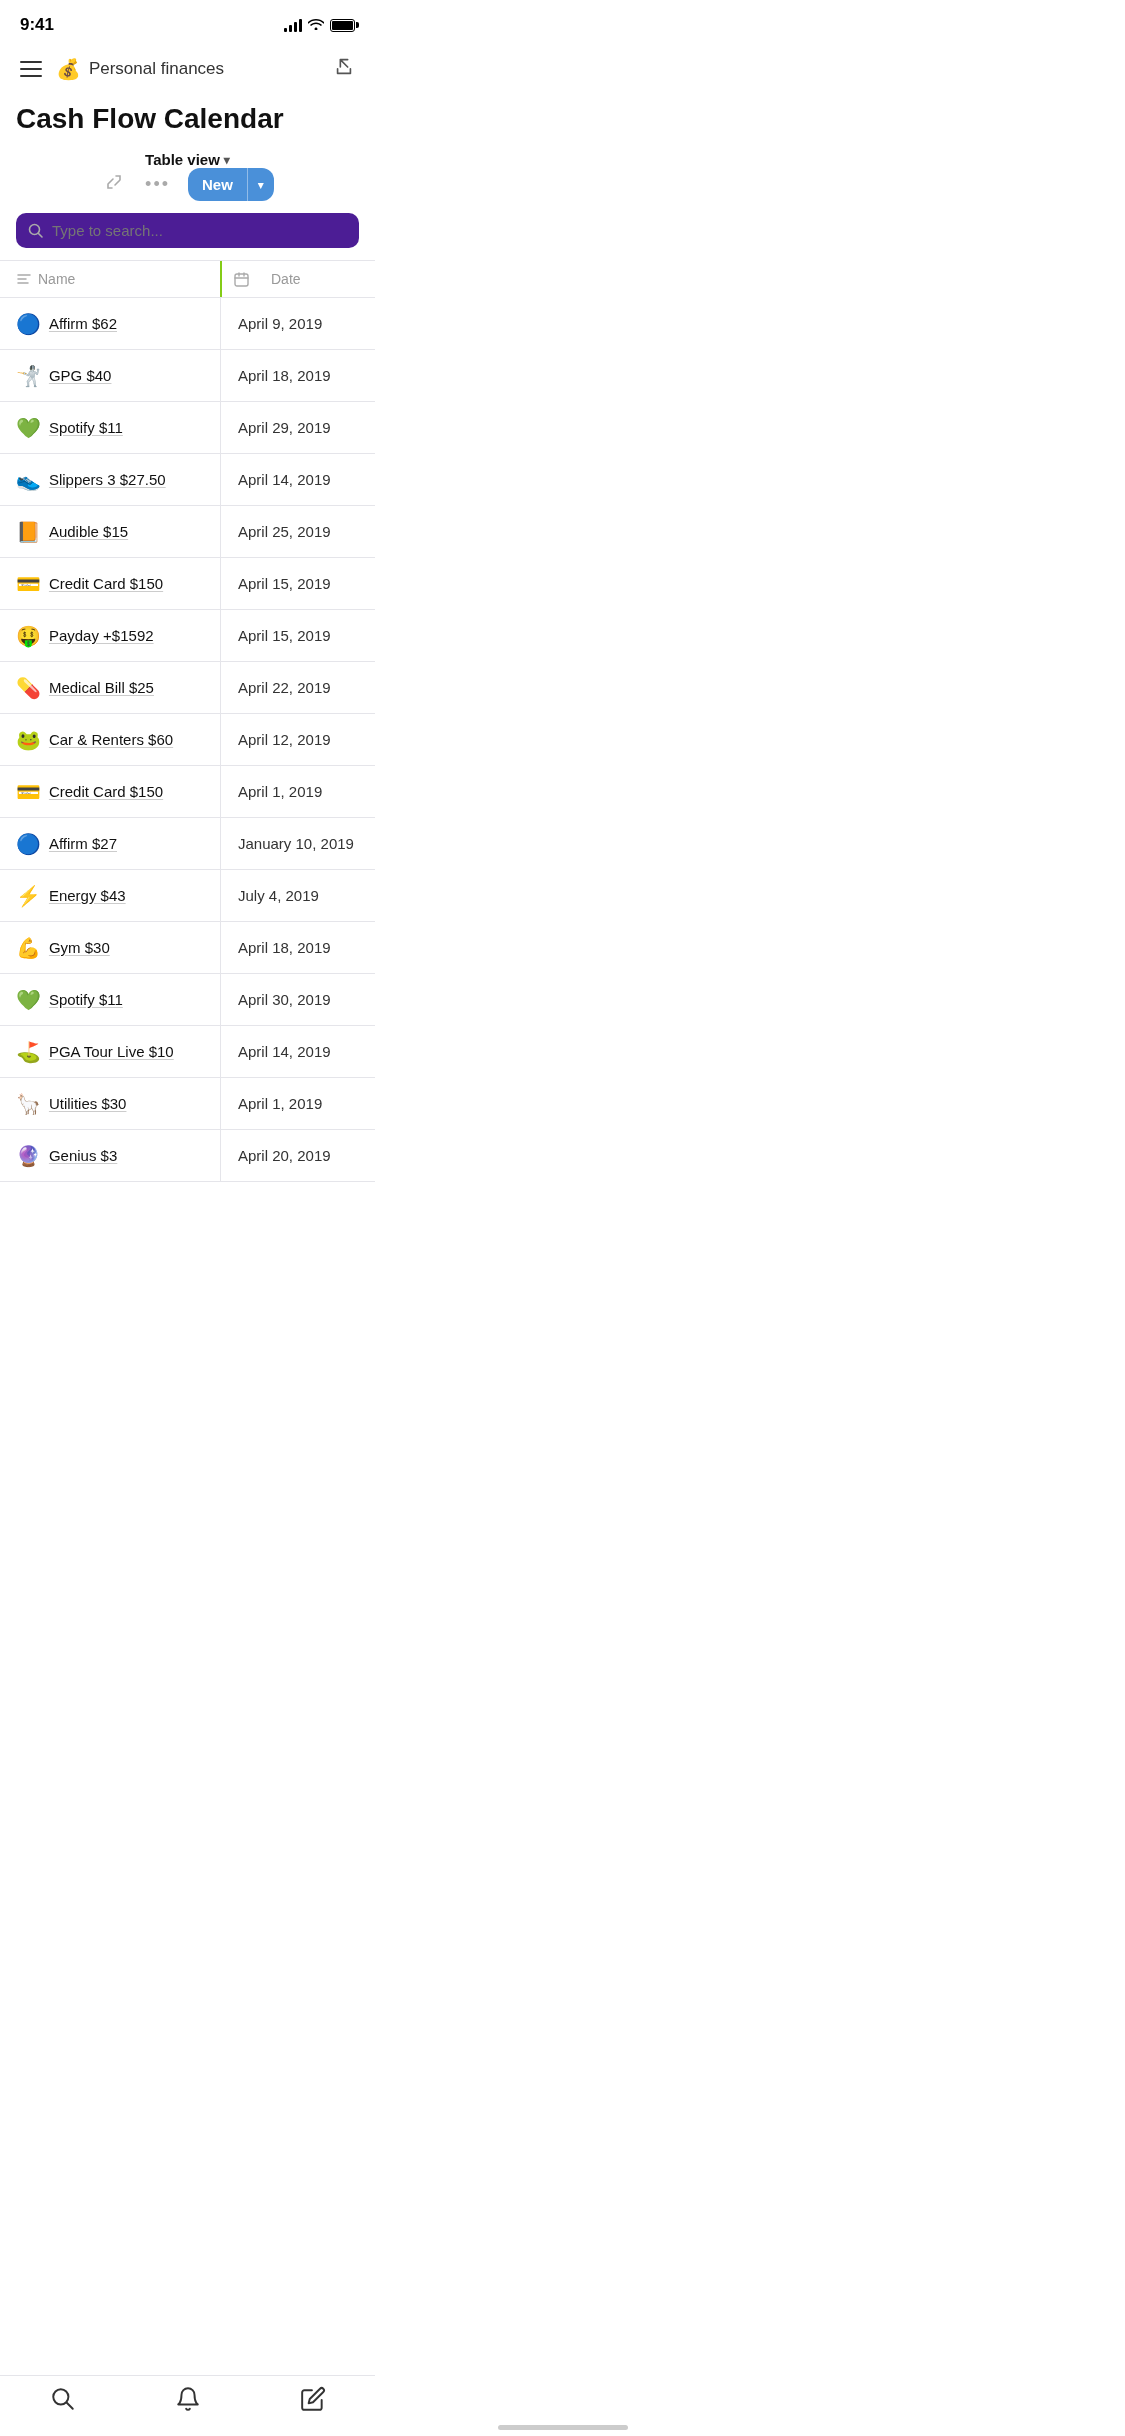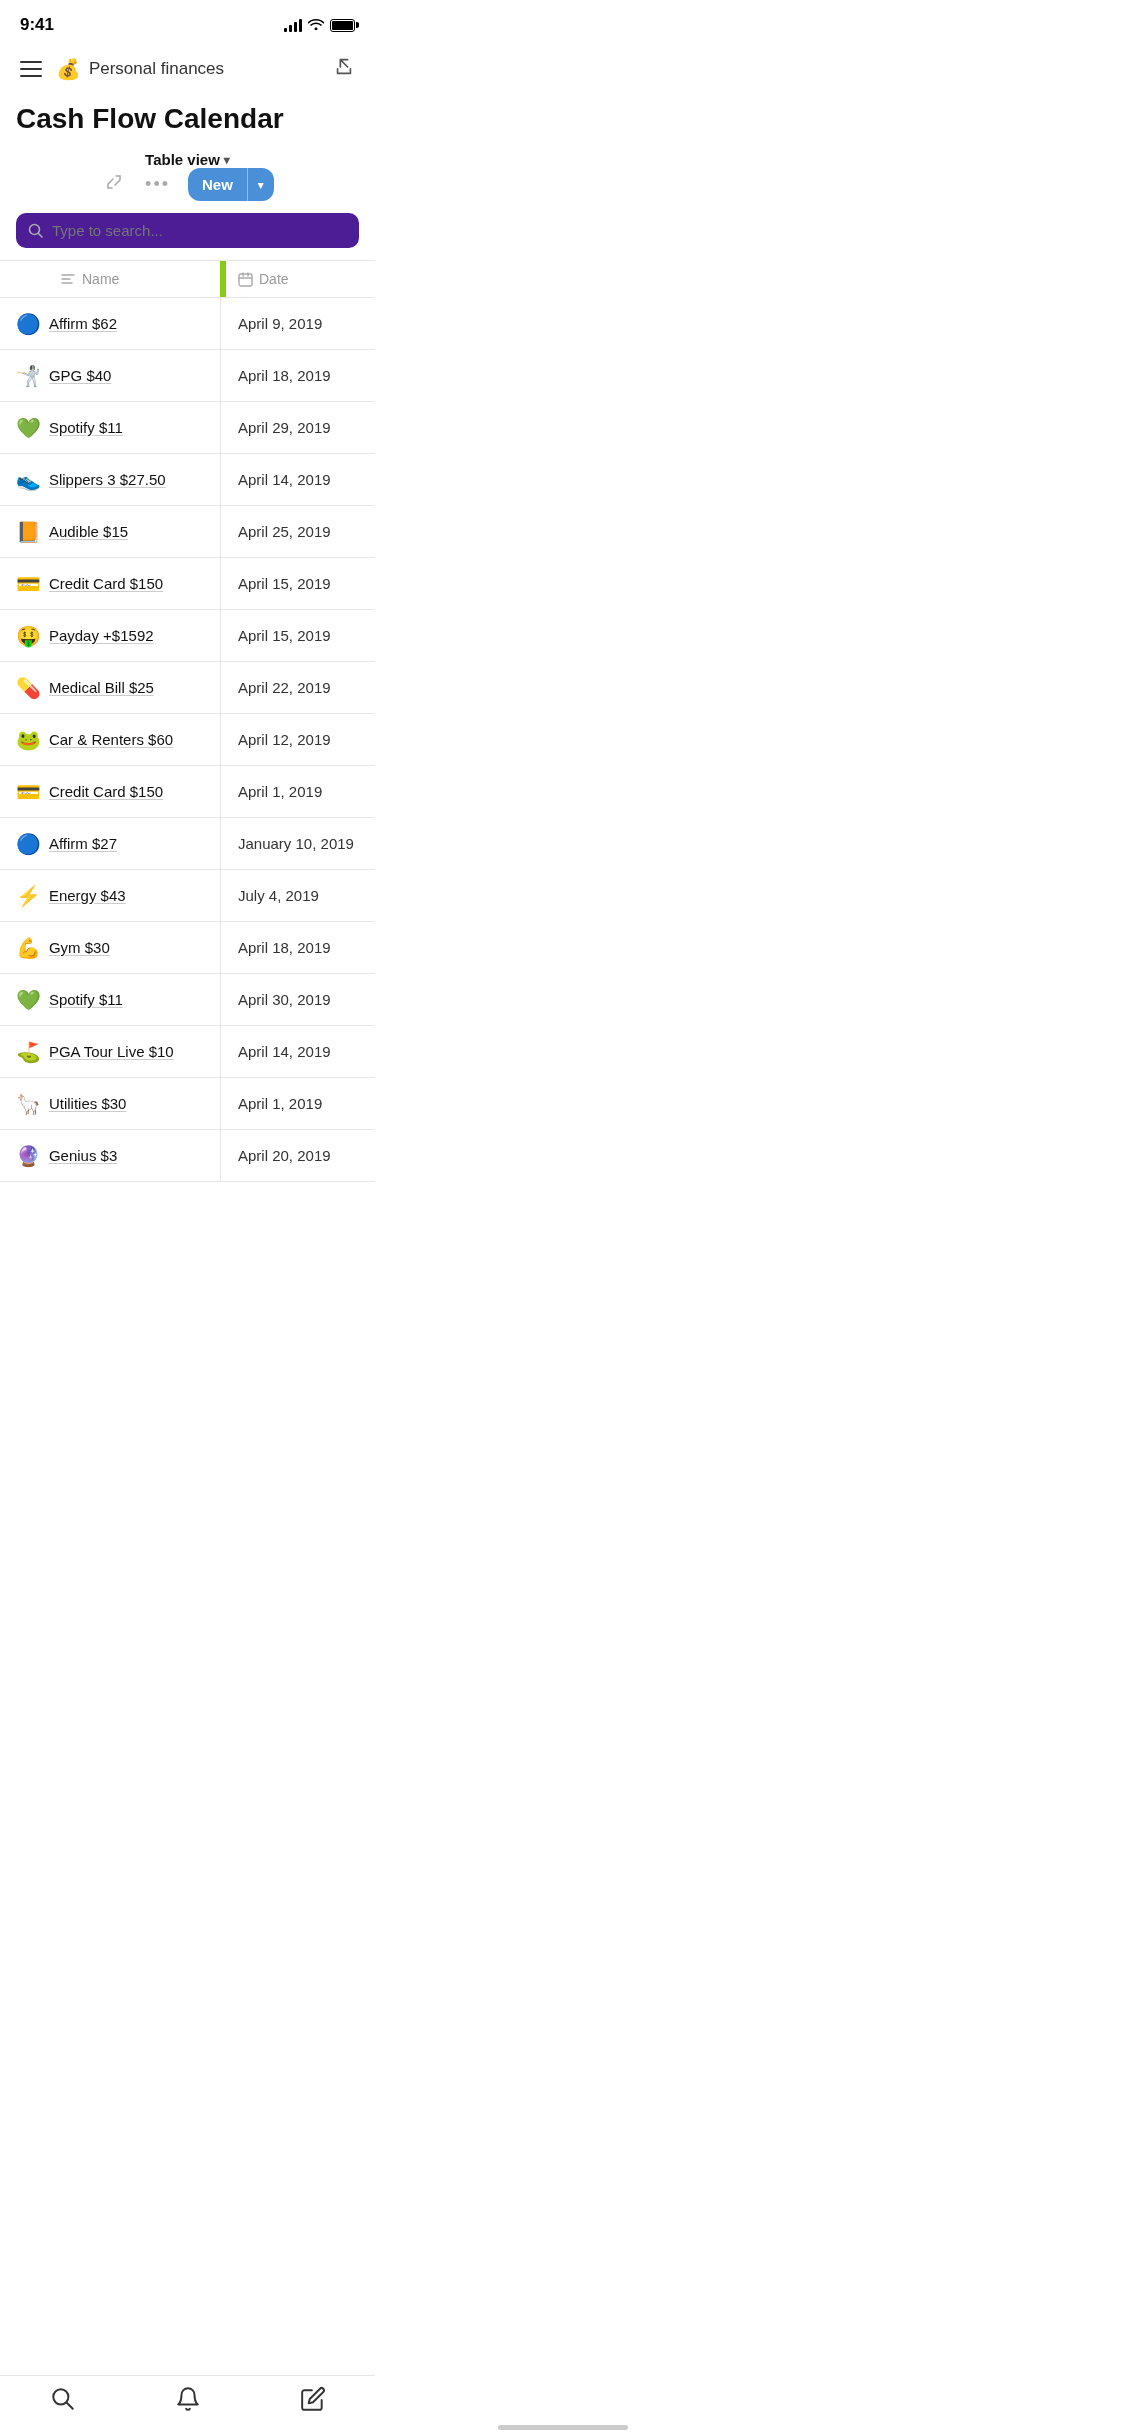--- a/index.html
+++ b/index.html
@@ -224,31 +224,30 @@
       background: #fff;
     }
     .col-name {
       flex: 1;
       display: flex;
       align-items: center;
       gap: 6px;
       padding: 10px 16px;
       font-size: 14px;
       color: #999;
-      margin-left: 44px;
     }
     .col-date {
       width: 155px;
       display: flex;
       align-items: center;
-      gap: 6px;
+      gap: 22px;
       padding: 10px 12px;
       font-size: 14px;
       color: #999;
-      border-left: 6px solid #84cc16;
+      border-left: 2px solid #84cc16;
     }
     .table-row {
       display: flex;
       border-bottom: 1px solid #E5E5EA;
       min-height: 52px;
       cursor: pointer;
     }
     .cell-name {
       flex: 1;
       display: flex;

